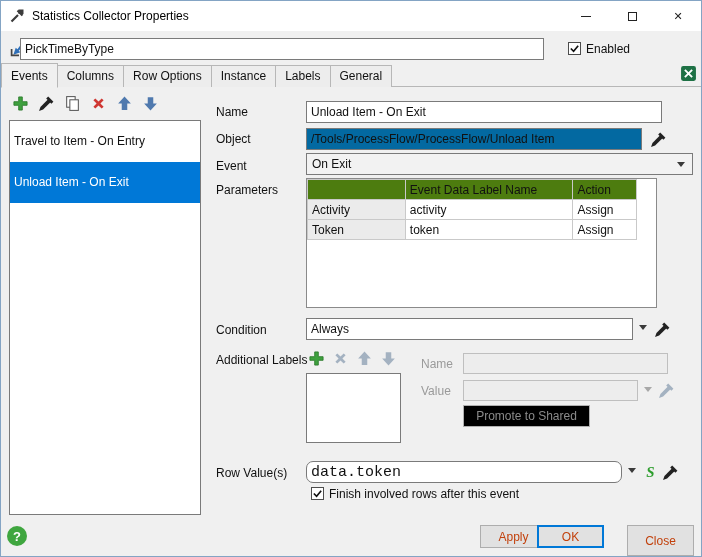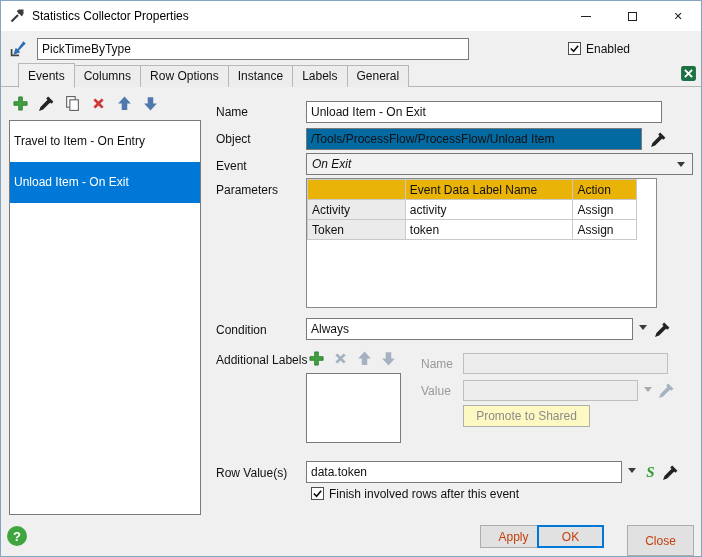--- a/index.html
+++ b/index.html
@@ -14,57 +14,57 @@
   .minglyph{display:block;width:10px;height:1px;background:#222;}
   .maxglyph{display:block;width:9px;height:9px;border:1px solid #222;box-sizing:border-box;}
   .wbtn.close span{font-size:11px;}
   
   .lbl{position:absolute;color:#111;white-space:nowrap;}
   .lbl.dis{color:#9a9a9a;}
   .tb{position:absolute;box-sizing:border-box;border:1px solid #7a7a7a;background:#fff;
       font-family:"Liberation Sans",sans-serif;font-size:12px;color:#111;padding:2px 4px;}
   .tb.ro{background:#0369a1;}
   .tb.dis{background:#ededed;border-color:#bfbfbf;}
-  .mono{font-family:Liberation Sans, sans-serif;font-size:12px;}
+  .mono{font-family:Liberation Mono, monospace;font-size:15px;border-radius:7px;}
   .icbtn{position:absolute;width:22px;height:22px;display:flex;align-items:center;justify-content:center;}
   .ic{width:17px;height:17px;display:block;}
   .c-red{color:#cf3732;} .c-blue{color:#4f79ae;} .c-gray{color:#a4b2c1;} .c-ink{color:#222;}
   .tri{position:absolute;width:0;height:0;border-left:4px solid transparent;border-right:4px solid transparent;border-top:5px solid #3a3a3a;}
   .tri.gray{border-top-color:#a8a8a8;}
   .cb{position:absolute;width:13px;height:13px;background:#fff;border:1px solid #4d4d4d;box-sizing:border-box;}
   .cb svg{position:absolute;left:0;top:0;width:11px;height:11px;}
   
-  .tabstrip{position:absolute;left:17px;top:64px;height:22px;display:flex;align-items:flex-end;}
+  .tabstrip{position:absolute;left:0;top:64px;height:22px;display:flex;align-items:flex-end;}
   .tabline{position:absolute;left:0;top:85px;right:0;height:1px;background:#b7b7b7;}
   .tab{border:1px solid #b7b7b7;border-bottom:none;background:#ededed;padding:3px 9px 4px 9px;margin-right:-1px;
        position:relative;color:#111;}
   .tab.active{background:#f0f0f0;padding-top:5px;z-index:3;margin-bottom:-1px;border-bottom:1px solid #f0f0f0;}
   
   .listbox{position:absolute;background:#fff;border:1px solid #7a7a7a;box-sizing:border-box;overflow:hidden;}
   .li{height:17px;line-height:17px;padding:12px 4px;white-space:nowrap;}
   .li.sel{background:#0078d7;color:#fff;}
   
   .ptable-wrap{position:absolute;left:305px;top:177px;width:351px;height:130px;background:#fff;
                border:1px solid #8a8a8a;box-sizing:border-box;}
   table.ptable{border-collapse:collapse;table-layout:fixed;}
   .ptable th,.ptable td{border:1px solid #c9c9c9;height:19px;padding:0 4px;font-weight:normal;text-align:left;
                font-size:12px;overflow:hidden;white-space:nowrap;}
-  .ptable .hd{background:#eab308;}
+  .ptable .hd{background:#4d7c0f;}
   .ptable .rowhd{background:#ebebeb;}
   .ptable .fill{border:none;background:#fff;}
   
   .combo{position:absolute;box-sizing:border-box;border:1px solid #7a7a7a;background:#f2f2f2;
-         display:flex;align-items:center;padding:0 22px 0 5px;font-style:italic;}
+         display:flex;align-items:center;padding:0 22px 0 5px;}
   .combo .chev{position:absolute;right:7px;top:8px;width:0;height:0;
          border-left:4px solid transparent;border-right:4px solid transparent;border-top:5px solid #3a3a3a;}
   
   .btn{position:absolute;box-sizing:border-box;background:#e1e1e1;border:1px solid #adadad;
        font-family:"Liberation Sans",sans-serif;font-size:12px;color:#c2410c;display:flex;align-items:center;justify-content:center;}
   .btn.focus{border:2px solid #0078d7;}
-  .btn.dis{background:#fef9c3;border-color:#b0b0b0;color:#8b8b8b;}
+  .btn.dis{background:#000000;border-color:#b0b0b0;color:#8b8b8b;}
   .help{position:absolute;left:6px;top:525px;width:20px;height:20px;border-radius:50%;background:#3fa63f;
         color:#fff;font-weight:bold;font-size:13px;display:flex;align-items:center;justify-content:center;}
 </style>
 </head>
 <body>
 
 <svg width="0" height="0" style="position:absolute">
   <defs>
     <symbol id="i-plus" viewBox="0 0 16 16">
         <path d="M6.3 1.8h3.4v4.5h4.5v3.4H9.7v4.5H6.3V9.7H1.8V6.3h4.5z" fill="#3fa13f" stroke="#2a7a2a" stroke-width="0.8"></path>
@@ -120,21 +120,21 @@
     <div class="wbtn close" style="right:0">
         <span>✕</span>
       </div>
   </div>
 
   <div class="icbtn" style="left:6px;top:36px">
     <svg class="ic">
         <use href="#i-sampler"></use>
       </svg>
   </div>
-  <input class="tb" style="left: 36px; top: 37px; width: 432px; height: 22px;" value="PickTimeByType">
+  <input class="tb" style="left: 19px; top: 37px; width: 524px; height: 22px;" value="PickTimeByType">
   <span class="cb" style="left:567px;top:41px">
     <svg viewBox="0 0 12 12">
         <path d="M2 6l3 3 5-6" stroke="#111" stroke-width="1.8" fill="none"></path>
       </svg>
   </span>
   <span class="lbl" style="left:585px;top:41px">Enabled</span>
 
   <div class="tabline"></div>
   <div class="tabstrip">
     <span class="tab active">Events</span>

